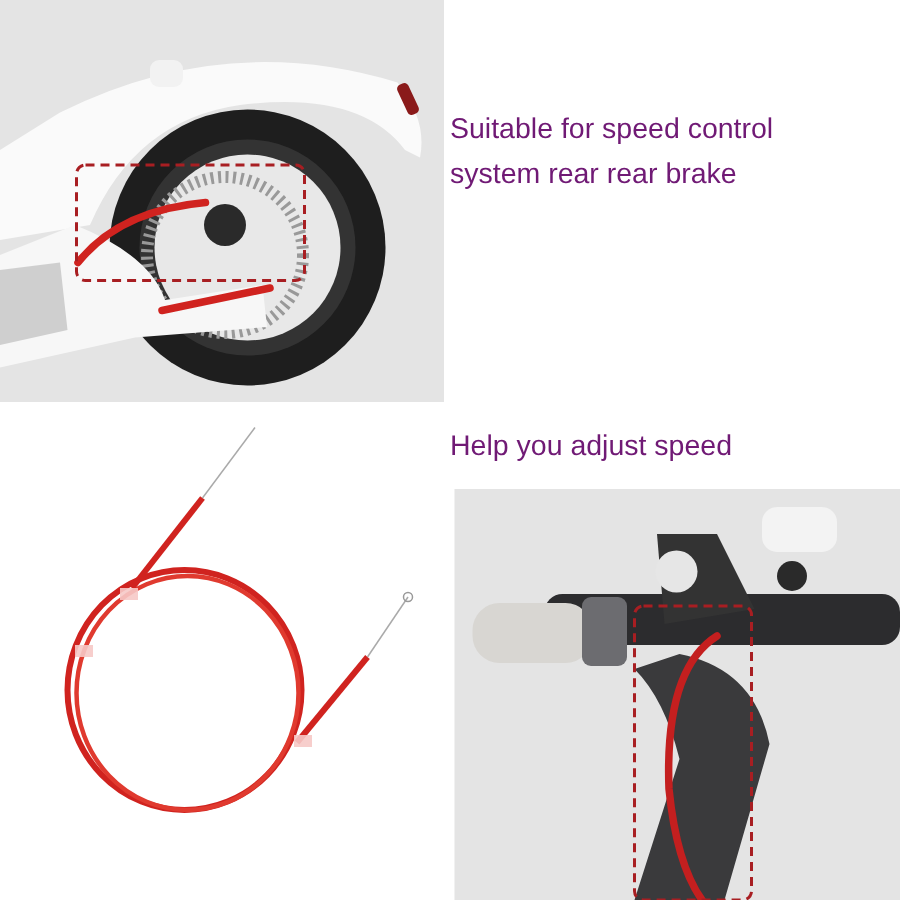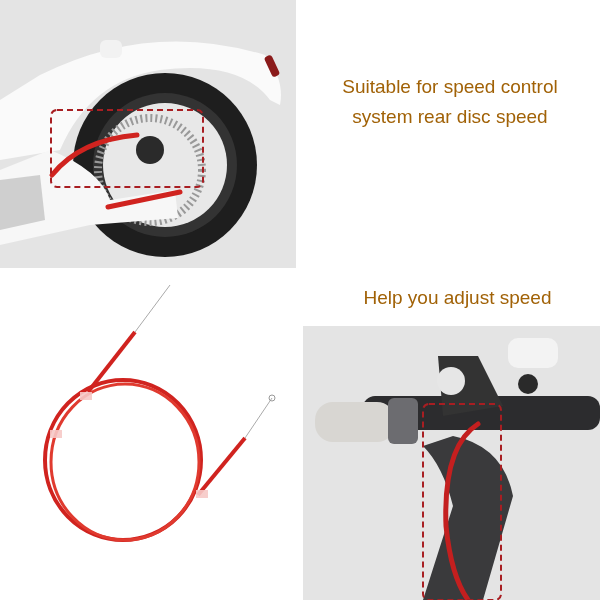--- a/index.html
+++ b/index.html
@@ -1,19 +1,19 @@
 <!DOCTYPE html>
 <html><head>
 <meta charset="utf-8">
 <style>
   html, body { margin:0; padding:0; }
   body { width:600px; height:600px; background:#ffffff; position:relative; overflow:hidden; font-family:"Liberation Sans", sans-serif; }
   .panel { position:absolute; }
   .photo-bg { background:#e4e4e4; }
-  .caption { position:absolute; color:#a16207; font-size:19px; text-align:center; line-height:30px; }
+  .caption { position:absolute; color:#701a75; font-size:19px; text-align:left; line-height:30px; }
   svg { display:block; }
 </style>
 </head>
 <body>
 
 <div class="panel photo-bg" style="left:0;top:0;width:296px;height:268px;">
   <svg width="296" height="268" viewBox="0 0 296 268">
 
     <circle cx="165" cy="165" r="92" fill="#1e1e1e"></circle>
     <circle cx="165" cy="165" r="72" fill="#333"></circle>
@@ -31,21 +31,21 @@
 
     <path d="M52 175 Q80 140 137 135" fill="none" stroke="#d0231f" stroke-width="5" stroke-linecap="round"></path>
     <line x1="108" y1="207" x2="180" y2="192" stroke="#d0231f" stroke-width="5" stroke-linecap="round"></line>
 
     <rect x="51" y="110" width="152" height="77" rx="6" fill="none" stroke="#a81e22" stroke-width="2" stroke-dasharray="6 4"></rect>
   </svg>
 </div>
 
 <div class="caption" style="left:300px;top:72px;width:300px;">
   <div>Suitable for speed control</div>
-  <div>system rear disc speed</div>
+  <div>system rear rear brake</div>
 </div>
 
 <div class="caption" style="left:300px;top:283px;width:315px;">Help you adjust speed</div>
 
 <div class="panel" style="left:0;top:280px;width:300px;height:320px;">
   <svg width="300" height="320" viewBox="0 0 300 320">
     <ellipse cx="123" cy="180" rx="78" ry="80" fill="none" stroke="#d0231f" stroke-width="4"></ellipse>
     <ellipse cx="125" cy="182" rx="74" ry="78" fill="none" stroke="#e03a2f" stroke-width="3"></ellipse>
     <line x1="88" y1="112" x2="135" y2="52" stroke="#d0231f" stroke-width="4"></line>
     <line x1="135" y1="52" x2="170" y2="5" stroke="#aaa" stroke-width="1"></line>

